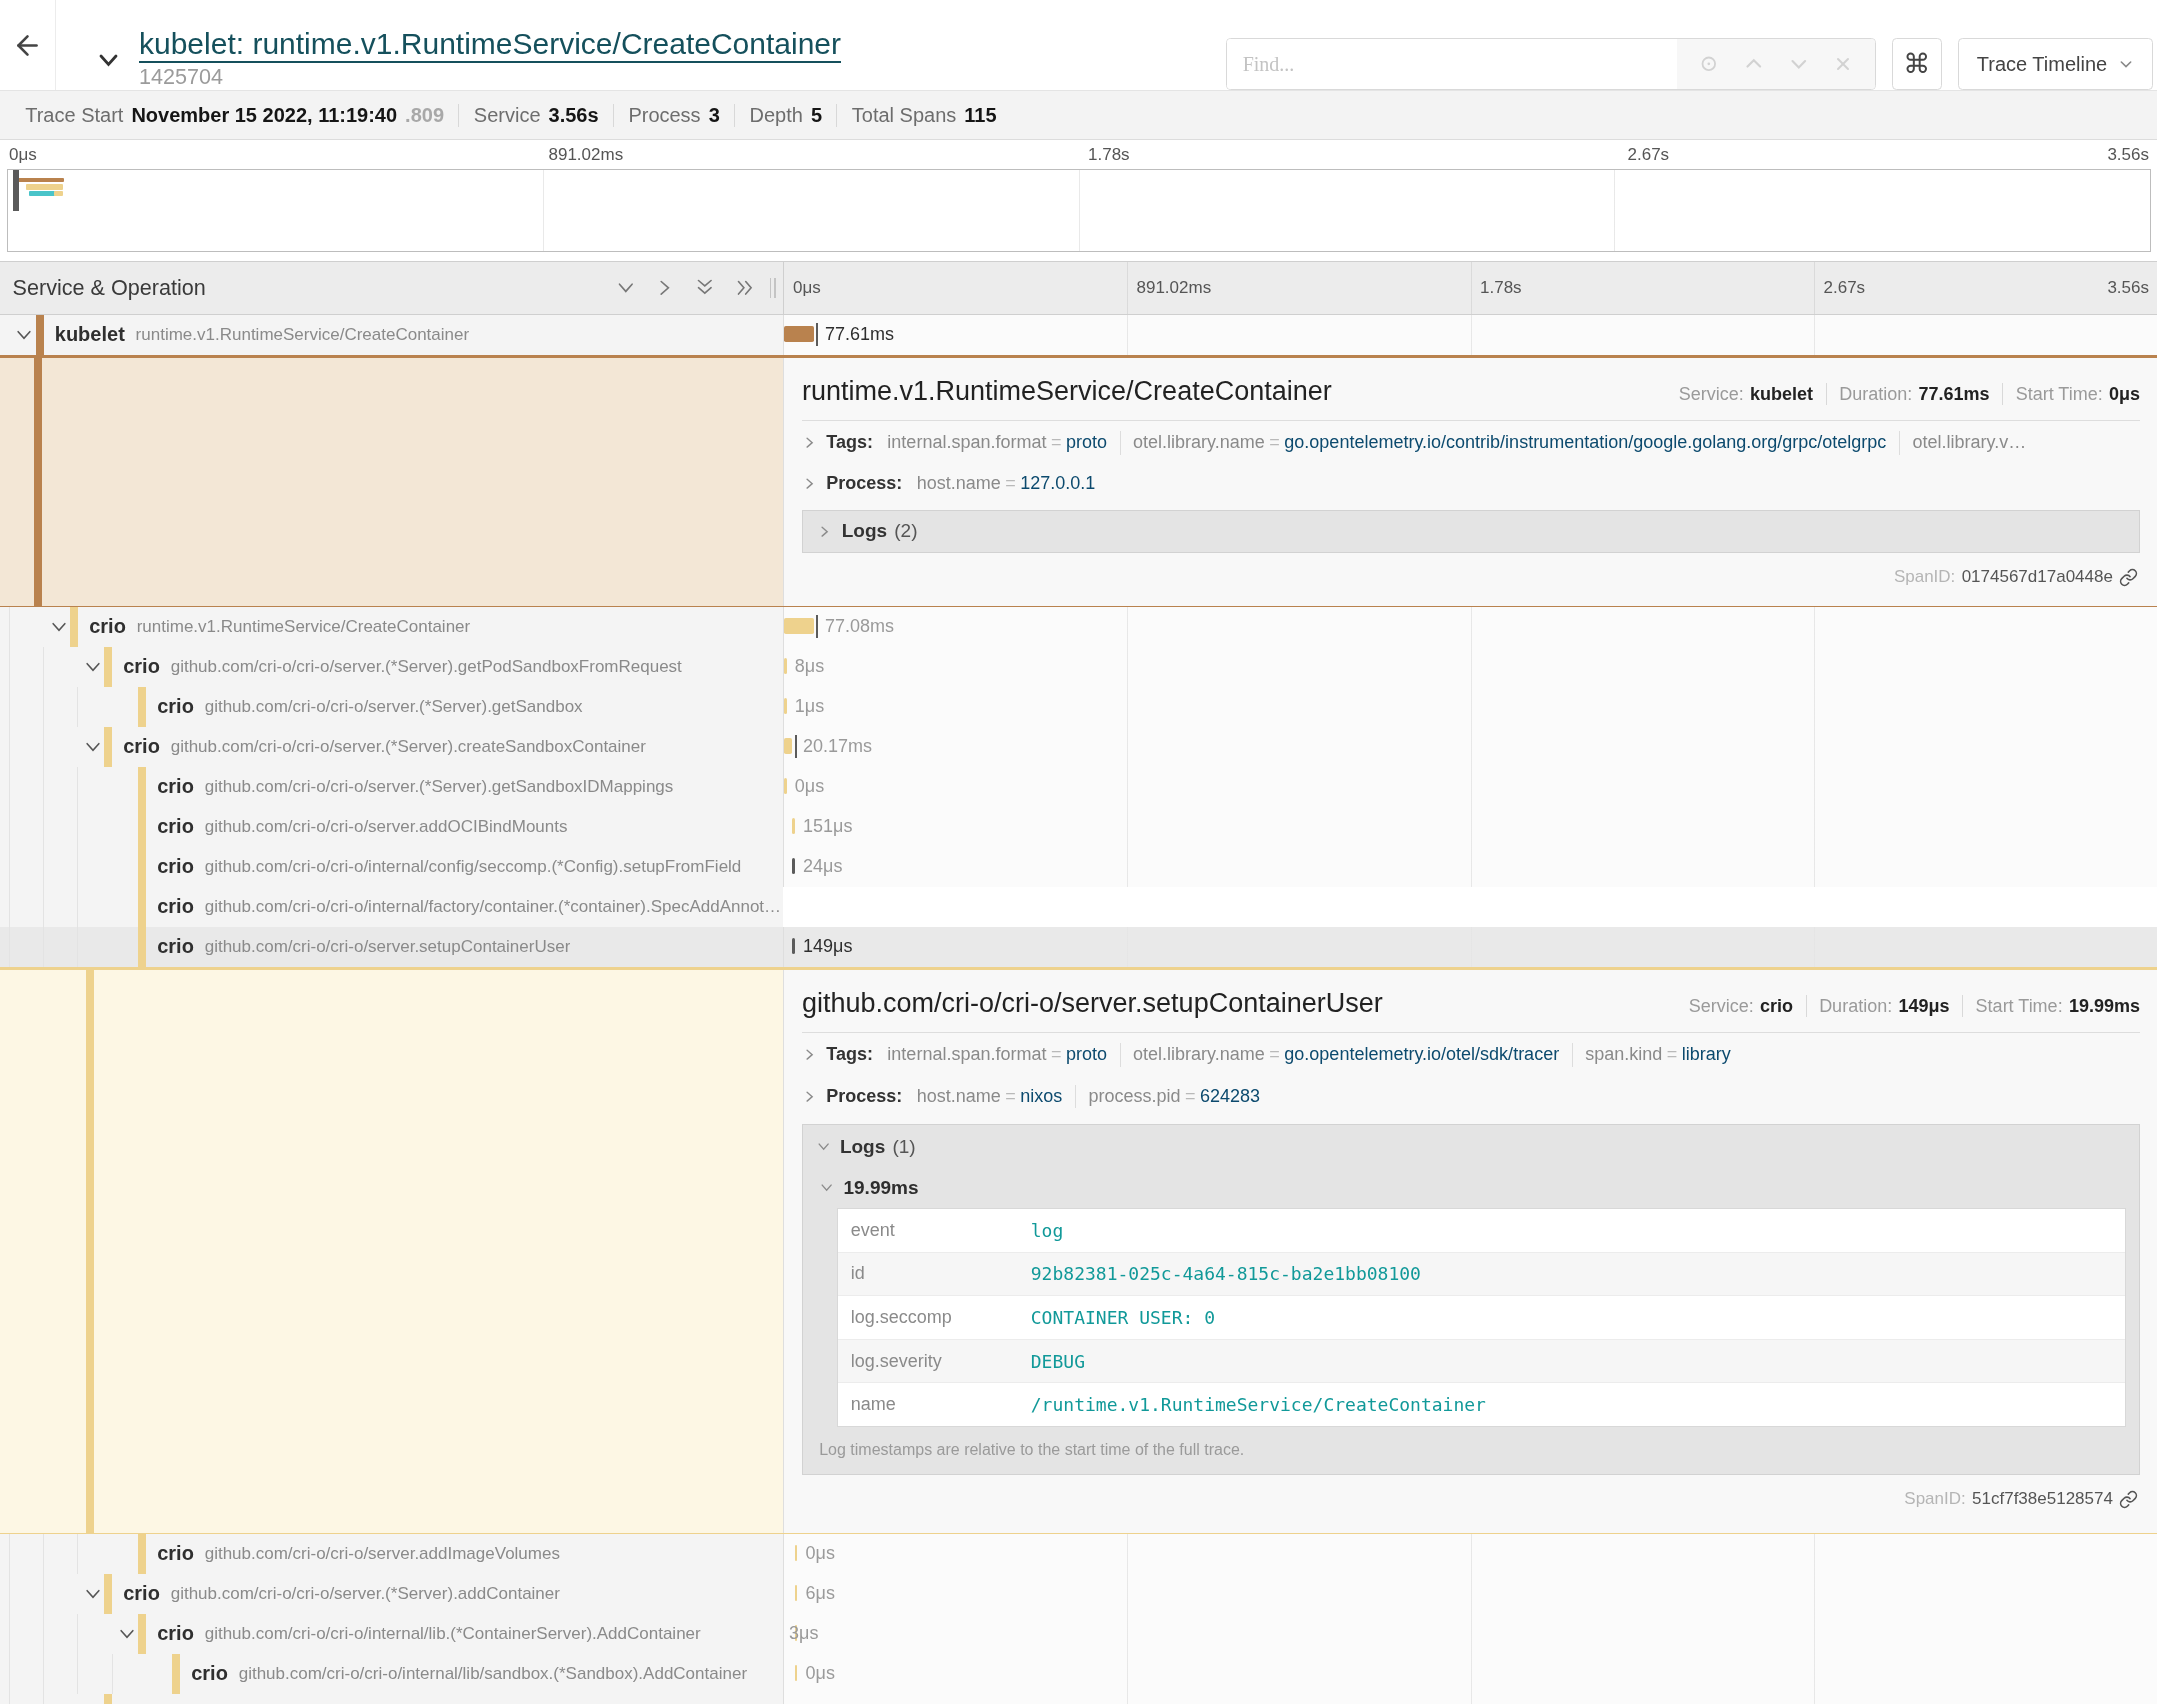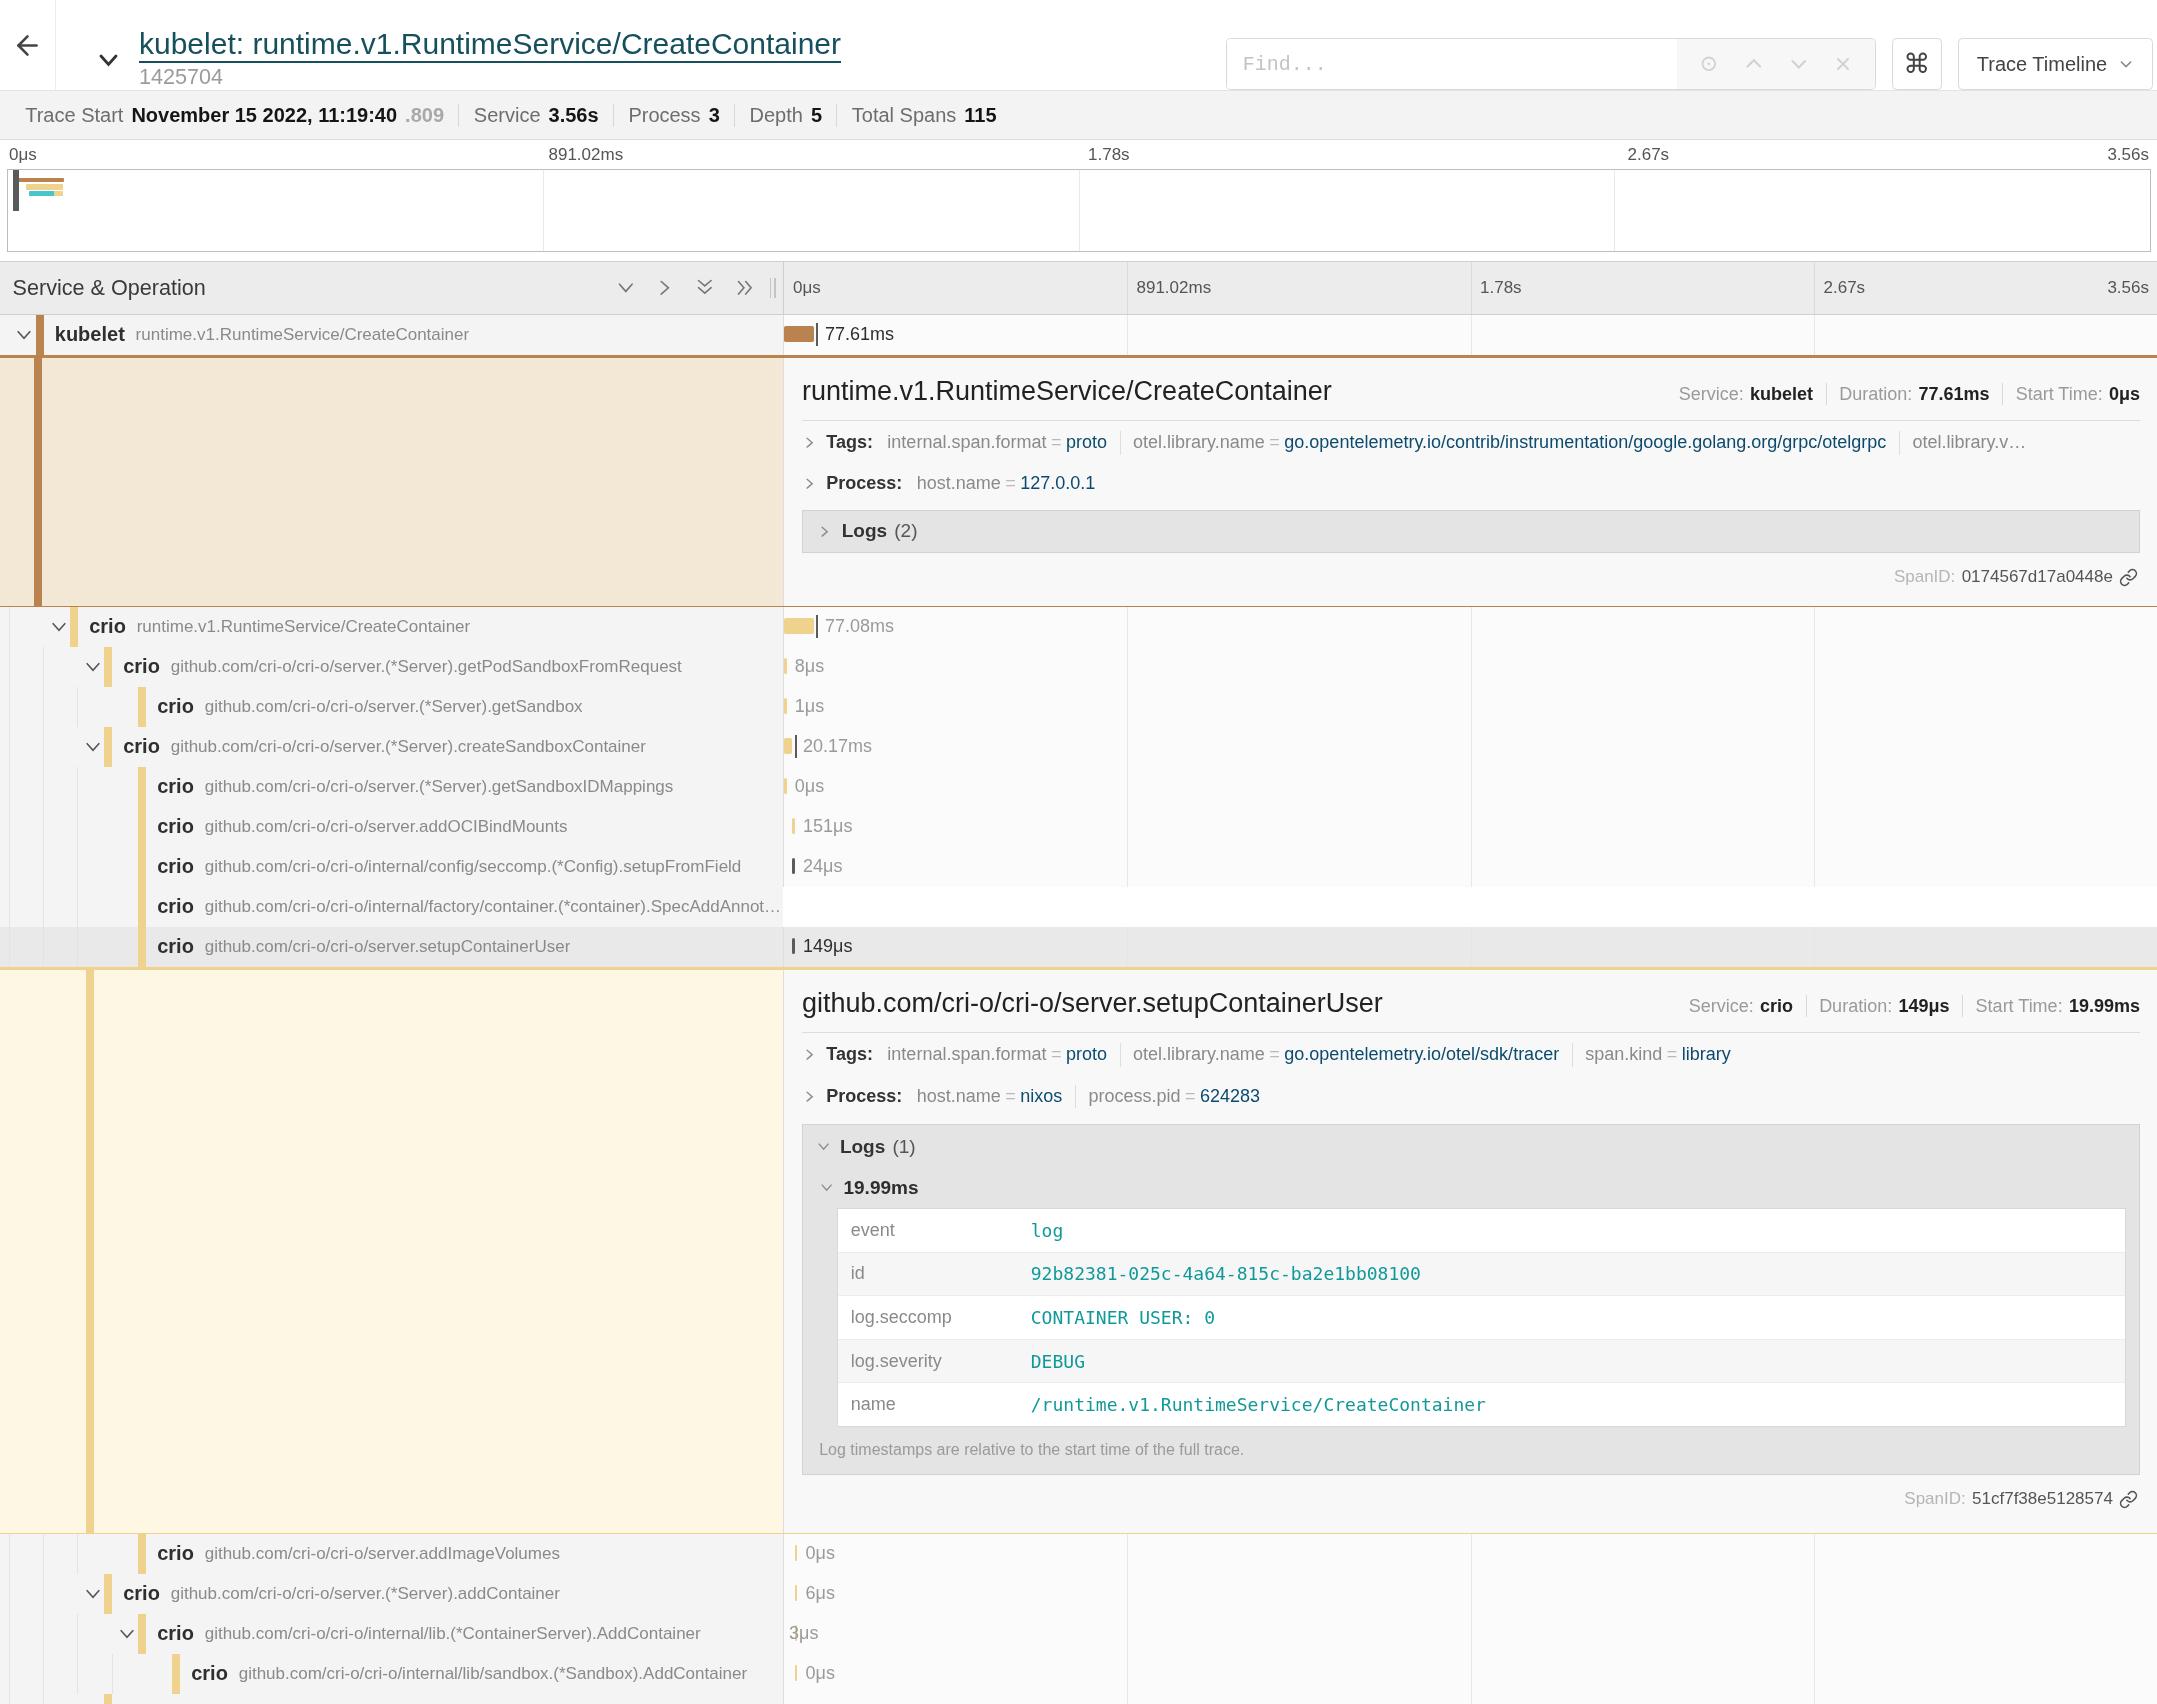--- a/index.html
+++ b/index.html
@@ -11,21 +11,21 @@
   header { display:flex; align-items:flex-end; height:90px; background:#fff; padding-right:5px; }
   .back-btn { width:56px; height:90px; display:flex; align-items:center; justify-content:center;
               background:none; border:none; border-right:0.9px solid #ececec; color:#444; cursor:pointer; }
   .title-block { display:flex; align-items:flex-start; margin-left:38px; gap:16px; min-width:0; }
   .big-chev { color:#15505c; margin-top:23.4px; }
   .ttl-wrap h1 { font-size:30px; font-weight:500; line-height:1.1; }
   .ttl-wrap h1 a { color:#15505c; text-decoration:none; border-bottom:2.7px solid #15505c; padding-bottom:0.9px; cursor:pointer; }
   .trace-id { font-size:21.6px; color:#9b9b9b; margin-top:3.6px; }
   .header-right { margin-left:auto; display:flex; align-items:center; gap:16px; }
   .find-group { display:flex; align-items:stretch; height:52px; border:0.9px solid #d9d9d9; border-radius:4.5px; overflow:hidden; background:#fff; }
-  .find-group input { border:none; outline:none; width:450px; padding:0 16px; font-size:20px; color:#444; font-family:Liberation Mono, monospace; }
+  .find-group input { border:none; outline:none; width:450px; padding:0 16px; font-size:20px; color:#444; font-family:Liberation Serif, serif; }
   .find-group input::placeholder { color:#c3c3c3; }
   .find-suffix { display:flex; align-items:center; gap:23.4px; padding:0 21.6px; background:#f7f7f7; color:#d2d2d2; }
   .icon-btn { display:inline-flex; align-items:center; justify-content:center; cursor:pointer; background:none; border:none; color:inherit; }
   .kbd-btn { width:50px; height:52px; border:0.9px solid #d9d9d9; border-radius:4.5px; background:#fff;
              font-size:27px; color:#444; display:flex; align-items:center; justify-content:center; cursor:pointer; }
   .view-btn { height:52px; border:0.9px solid #d9d9d9; border-radius:4.5px; background:#fff; padding:0 18px;
               font-size:20px; color:#444; display:flex; align-items:center; gap:10.8px; cursor:pointer; font-family:inherit; }
   .view-btn .vchev { color:#888; }
 
   

